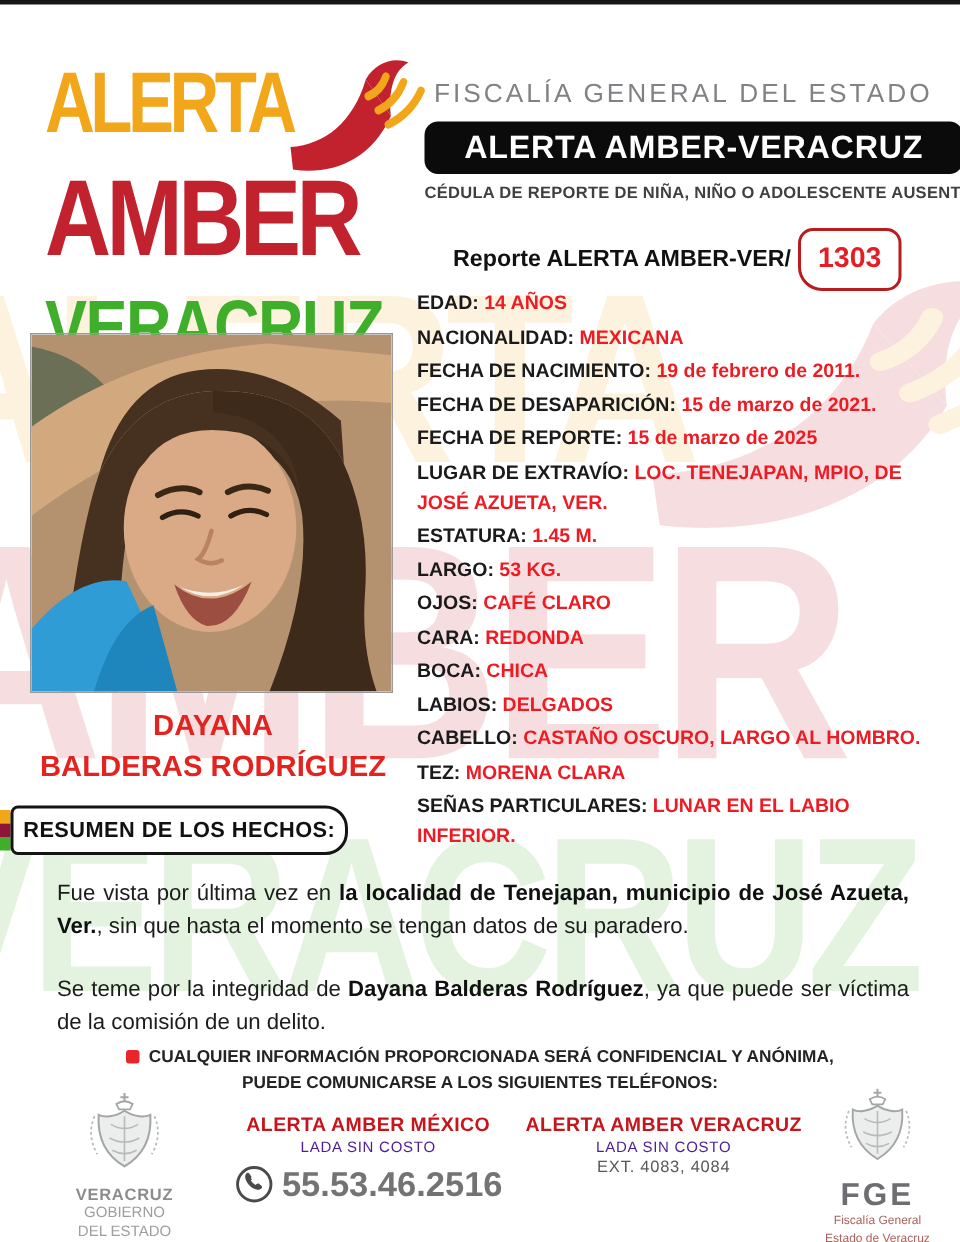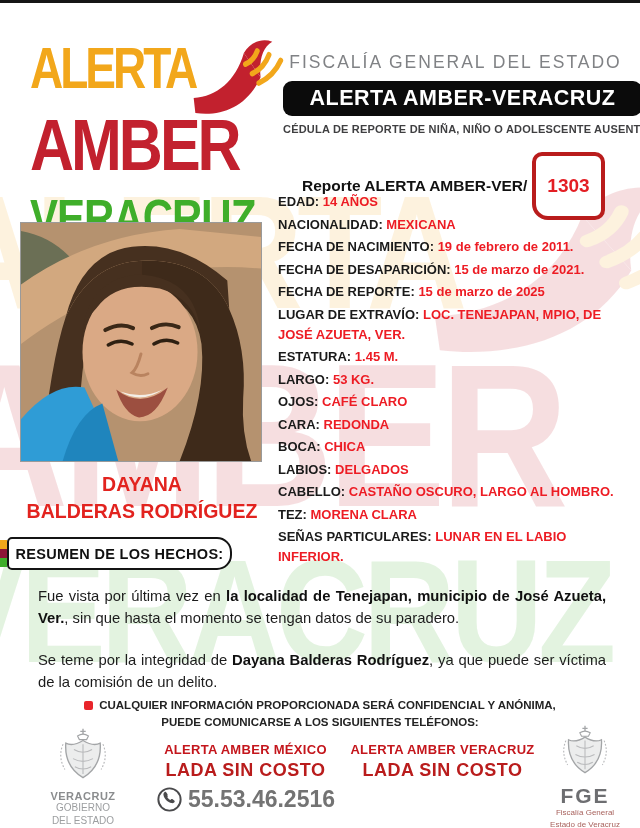--- a/index.html
+++ b/index.html
@@ -33,22 +33,22 @@
   .pill-squares { position:absolute; right:-12px; top:0; width:12px; height:35px; display:flex; flex-direction:column; }
   .pill-squares i { flex:1; display:block; }
   .sq-yellow { background:#F2A71B; }
   .sq-red    { background:#8E1537; }
   .sq-green  { background:#3FAE2A; }
   .cedula { margin-top:7px; font-size:11px; font-weight:bold; color:#3f3f41; letter-spacing:0.2px; white-space:nowrap; }
 
   
   .report-row { position:absolute; left:302px; top:152px; display:flex; align-items:center; z-index:2; }
   .report-label { font-size:15.5px; font-weight:bold; color:#111; white-space:nowrap; }
-  .report-number-box { margin-left:5px; border:4px solid #b91c1c; border-radius:10px 10px 10px 16px;
-                       padding:19px 11px; font-size:19px; font-weight:bold; color:#E31E24; background:#fff; }
+  .report-number-box { margin-left:5px; border:2px solid #b91c1c; border-radius:10px 10px 10px 16px;
+                       padding:8px 11px; font-size:19px; font-weight:bold; color:#E31E24; background:#fff; }
 
   
   .photo { position:absolute; left:20px; top:222px; width:242px; height:240px; z-index:2;
            border:1px solid #9a9a9a; overflow:hidden; }
   .subject-name { position:absolute; left:6px; top:471px; width:272px; text-align:center; z-index:2;
                   color:#E2231F; font-weight:bold; font-size:19.5px; line-height:1.38; }
 
   
   .fields { position:absolute; left:278px; top:192px; width:355px; z-index:2; }
   .field-row { font-size:13px; font-weight:bold; line-height:20px; margin-bottom:2.5px; }
@@ -76,21 +76,21 @@
   
   .gov-logo { position:absolute; left:26px; top:726px; width:114px; text-align:center; z-index:2; color:#97999b; }
   .gov-logo .crest { width:56px; height:58px; }
   .gov-name { font-size:11px; font-weight:bold; color:#8a8c8e; letter-spacing:0.5px; margin-top:2px; }
   .gov-sub  { font-size:10px; color:#9c9ea0; line-height:1.25; }
 
   .contact { position:absolute; text-align:center; z-index:2; }
   .contact-mx  { left:143px; top:742px; width:205px; }
   .contact-ver { left:340px; top:742px; width:205px; }
   .contact-title { font-size:13px; font-weight:bold; color:#C4161C; letter-spacing:0.3px; white-space:nowrap; }
-  .contact-sub { font-size:18px; color:#b91c1c; margin-top:3px; letter-spacing:0.5px;font-weight:bold; }
+  .contact-sub { font-size:10px; color:#4c1d95; margin-top:3px; letter-spacing:0.5px; }
   .phone-row { display:flex; align-items:center; justify-content:center; margin-top:5px; }
   .phone-icon { width:27px; height:27px; margin-right:5px; flex:none; }
   .phone-number { font-weight:bold; color:#737373; white-space:nowrap; }
   .contact-mx .phone-number { font-size:23px; }
   .contact-ver .phone-number { font-size:24px; }
   .contact-ext { font-size:11px; color:#58595B; margin-top:1px; letter-spacing:0.5px; }
 
   .fge-logo { position:absolute; left:540px; top:723px; width:90px; text-align:center; z-index:2; }
   .fge-logo .crest { width:52px; height:56px; }
   .fge-abbr { font-size:21px; font-weight:bold; color:#6d6e71; letter-spacing:2px; line-height:1; margin-top:2px; }
@@ -231,20 +231,21 @@
         <circle cx="16" cy="16" r="13.2" fill="#fff" stroke="#4a4a4c" stroke-width="2.3"></circle>
         <path d="M12.4 9.6c.6-.6.7-1.6.1-2.3L10.8 5c-.6-.8-1.8-.9-2.5-.2C7.2 5.9 6.6 7.4 6.9 8.9c.5 2.8 2 5.5 4.1 7.6 2.1 2.1 4.8 3.6 7.6 4.1 1.5.3 3-.3 4.1-1.4.7-.7.6-1.9-.2-2.5l-2.3-1.7c-.7-.6-1.7-.5-2.3.1l-1 1c-1.9-1-3.5-2.6-4.5-4.5l1-1z" fill="#4a4a4c" transform="translate(3.2 3.4) scale(0.82)"></path>
       </svg>
       <span class="phone-number">55.53.46.2516</span>
     </div>
   </div>
 
   <div class="contact contact-ver">
     <div class="contact-title">ALERTA AMBER VERACRUZ</div>
     <div class="contact-sub">LADA SIN COSTO</div>
+    <div class="contact-ext">EXT. 4083, 4084</div>
   </div>
 
   <div class="fge-logo">
     <svg class="crest" viewBox="0 0 60 64">
       <path d="M30 3 L30 9 M27 6 L33 6" stroke="#a3a5a7" stroke-width="1.5" fill="none"></path>
       <path d="M24 11 Q30 7 36 11 L34 15 L26 15 Z" fill="none" stroke="#a3a5a7" stroke-width="1.3"></path>
       <path d="M30 16 C38 21 45 21 49 19 C50 34 45 48 30 57 C15 48 10 34 11 19 C15 21 22 21 30 16 Z" fill="#eceded" stroke="#a3a5a7" stroke-width="1.5"></path>
       <path d="M30 20 L30 53 M20 26 Q30 32 40 26 M19 36 Q30 42 41 36 M21 45 Q30 50 39 45" stroke="#b9babc" stroke-width="1.2" fill="none"></path>
       <path d="M8 20 Q2 34 10 48 M52 20 Q58 34 50 48" stroke="#b9babc" stroke-width="1.3" fill="none" stroke-dasharray="2 2"></path>
     </svg>

